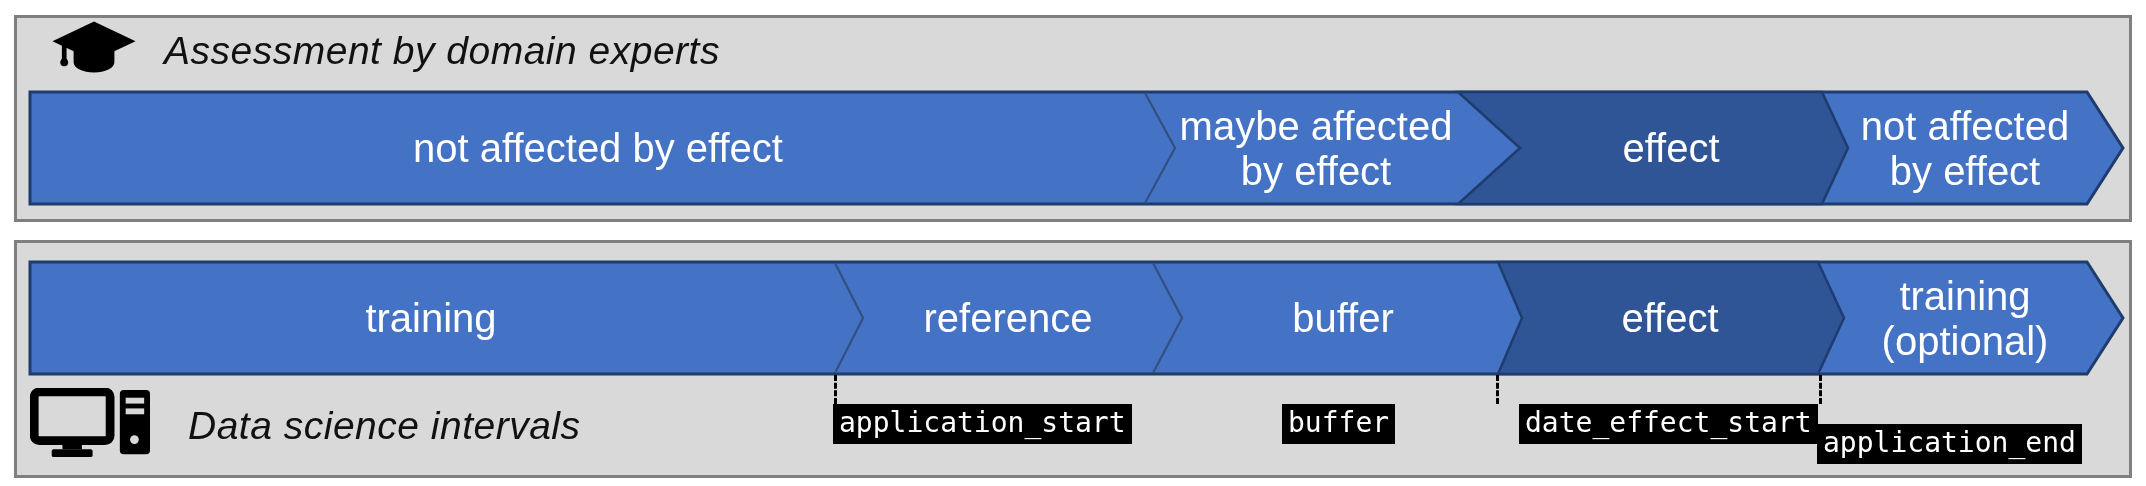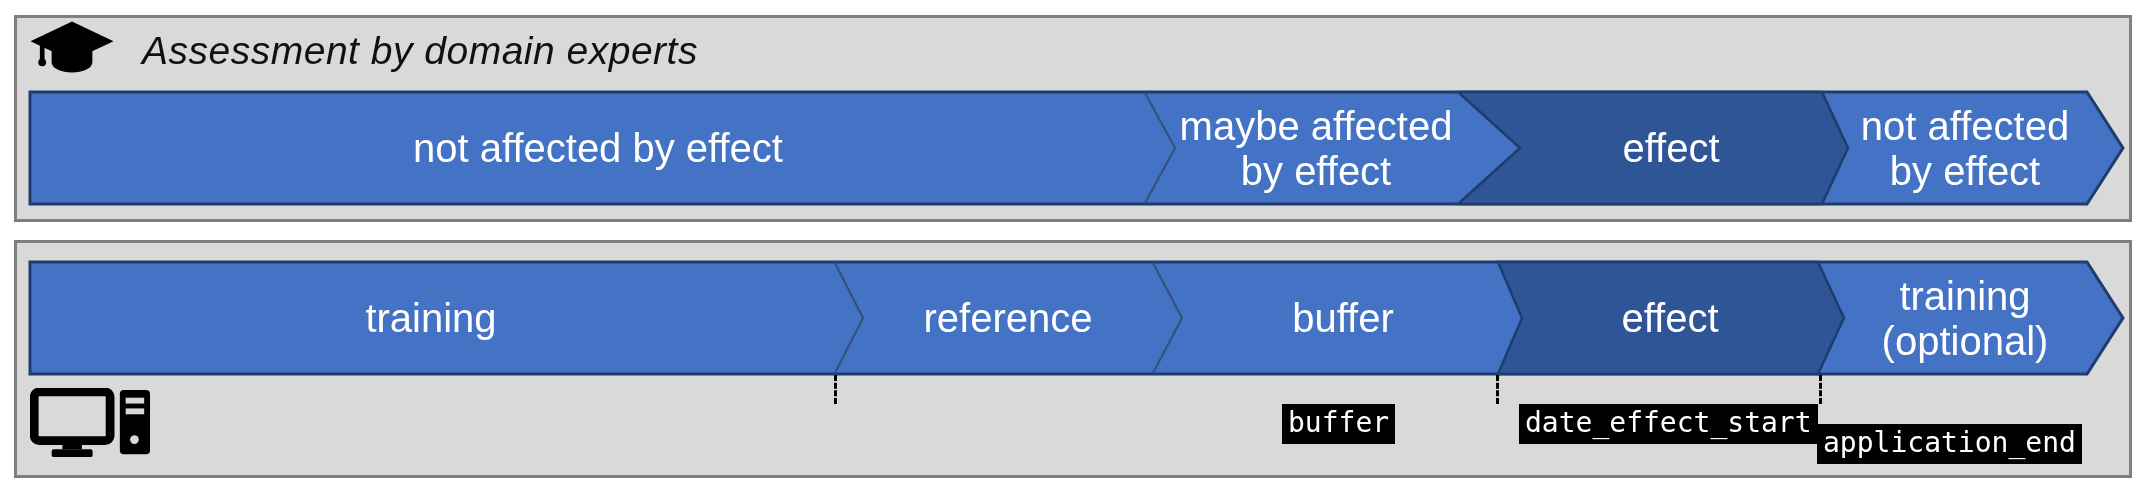--- a/index.html
+++ b/index.html
@@ -12,21 +12,21 @@
     border:3px solid #7F7F7F;box-sizing:border-box;
   }
   .panel-assessment{top:15px;height:207px;}
   .panel-datascience{top:240px;height:238px;}
   .panel-header{
     position:absolute;display:flex;align-items:center;gap:26px;z-index:3;
   }
   .panel-header .caption{
     font-style:italic;font-size:39px;color:#111111;letter-spacing:.5px;white-space:nowrap;
   }
-  .header-assessment{left:28px;top:20px;}
+  .header-assessment{left:50px;top:20px;}
   .header-datascience{left:30px;top:388px;}
   .bar-svg{position:absolute;left:28px;z-index:2;}
   .bar-top{top:90px;}
   .bar-bottom{top:260px;}
   .bar-svg text{
     font-family:"Liberation Sans",sans-serif;font-size:40px;fill:#ffffff;
     text-anchor:middle;
   }
   .marker-line{
     position:absolute;top:375px;height:29px;width:0;
@@ -86,31 +86,33 @@
     <text x="1315" y="58" dominant-baseline="central">buffer</text>
     <text x="1642" y="58" dominant-baseline="central">effect</text>
     <text x="1937" y="36" dominant-baseline="central">training</text>
     <text x="1937" y="81" dominant-baseline="central">(optional)</text>
   </svg>
 
   <div class="marker-line" style="left:834px;"></div>
   <div class="marker-line" style="left:1496px;"></div>
   <div class="marker-line" style="left:1819px;"></div>
 
+  <div class="marker-label" style="left:833px;">application_start</div>
   <div class="marker-label" style="left:1282px;">buffer</div>
   <div class="marker-label" style="left:1495px;margin-left:24px;">date_effect_start</div>
   <div class="marker-label" style="left:1817px;margin-top:20px;">application_end</div>
 
   <div class="panel-header header-datascience">
     <span class="icon">
       <svg width="132" height="72" viewBox="0 0 135 74" aria-hidden="true">
         <rect x="4" y="4" width="78" height="50" rx="5" fill="none" stroke="#000" stroke-width="9"></rect>
         <rect x="33" y="54" width="20" height="9" fill="#000"></rect>
         <rect x="22" y="63" width="42" height="8" rx="2" fill="#000"></rect>
         <rect x="92" y="2" width="31" height="66" rx="4" fill="#000"></rect>
         <rect x="98" y="10" width="19" height="6" fill="#D9D9D9"></rect>
         <rect x="98" y="21" width="19" height="6" fill="#D9D9D9"></rect>
         <circle cx="107" cy="53" r="4.5" fill="#D9D9D9"></circle>
       </svg>
     </span>
+    <span class="caption">Data science intervals</span>
   </div>
 
 </div>
 
 </body></html>

